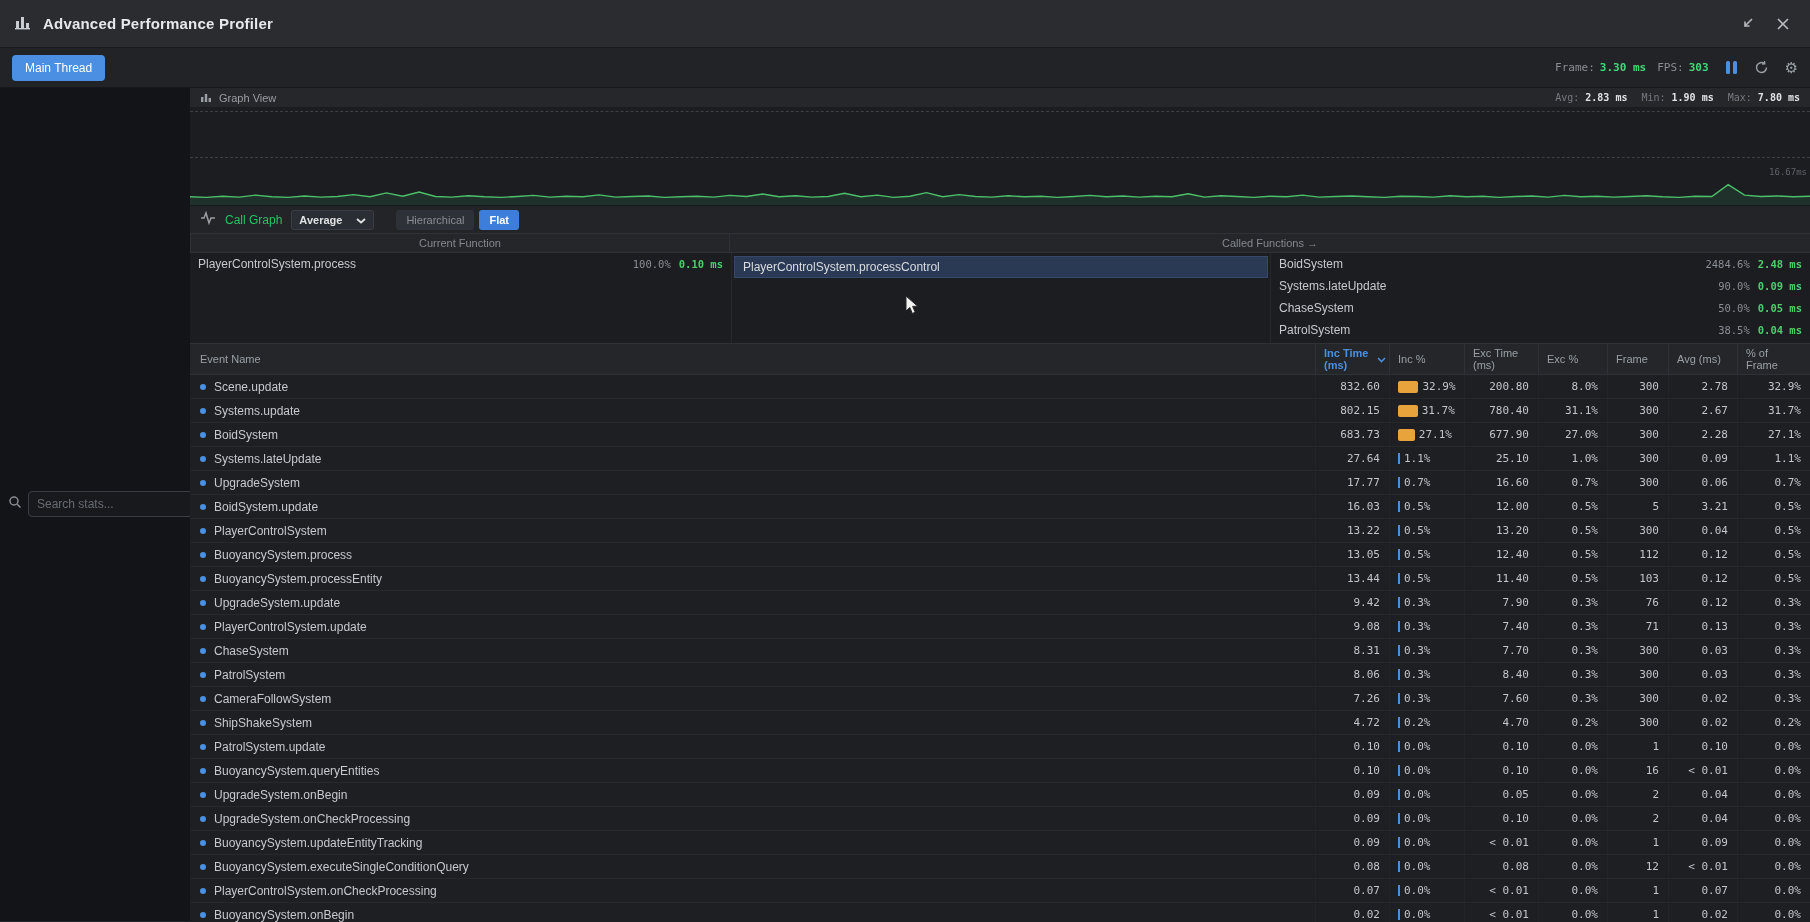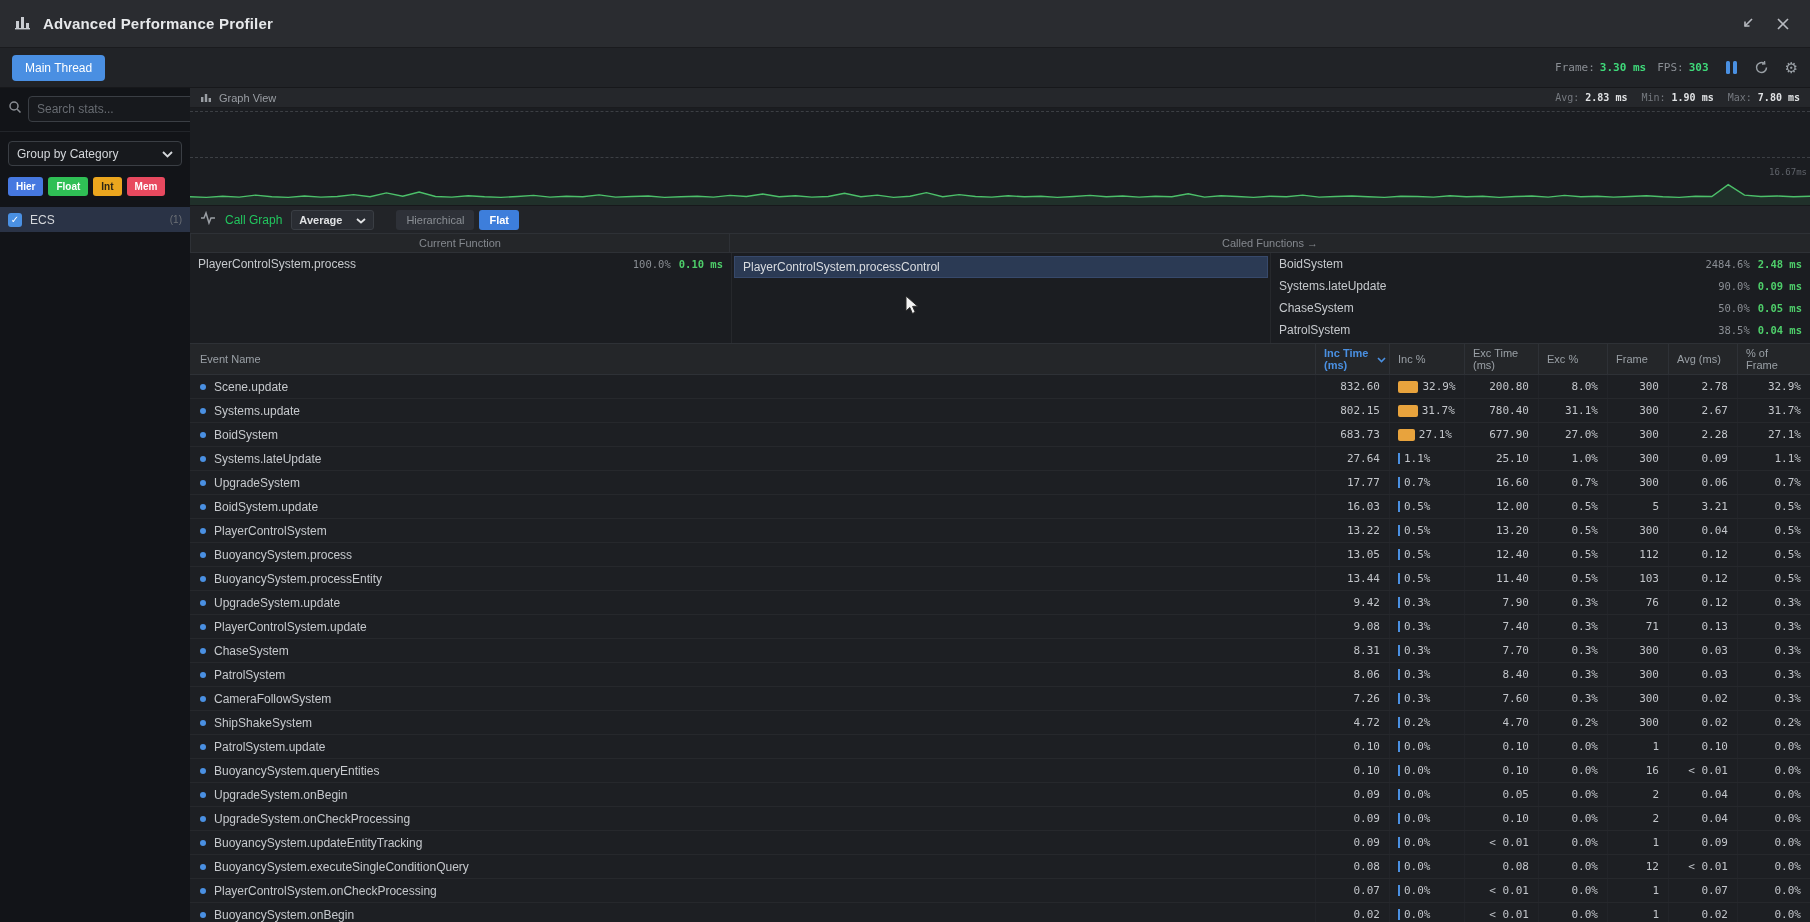--- a/index.html
+++ b/index.html
@@ -18,21 +18,21 @@
   .toolbar { height:40px; background:#212327; display:flex; align-items:center; padding:0 12px; border-bottom:1px solid #17181b; }
   .thread-btn { background:#4a8fe2; color:#fff; font-size:12px; padding:6px 13px; border-radius:4px; border:none; }
   .toolbar .spacer { flex:1; }
   .framestats { font-size:11px; display:flex; align-items:center; gap:5px; }
   .framestats .lbl { color:#8a8e94; }
   .framestats .val { color:#3fd97a; font-weight:bold; }
   .tool-icon { margin-left:16px; display:flex; align-items:center; }
 
   
   .body { display:flex; height:834px; }
-  .sidebar { width:190px; background:#121418; flex:none; display:flex; flex-direction:column; }
+  .sidebar { width:190px; background:#121418; flex:none; display:flex; flex-direction:row;gap:32px; }
   .main { flex:1; display:flex; flex-direction:column; min-width:0; }
 
   
   .search-row { display:flex; align-items:center; padding:8px 8px 9px 8px; border-bottom:1px solid #22252a; gap:6px; }
   .search-input { flex:1; height:26px; background:#17191d; border:1px solid #3a3e44; border-radius:4px; color:#d4d7db; font-size:12px; padding:0 8px; outline:none; }
   .search-input::placeholder { color:#676b71; }
   .select-box { margin:9px 8px 0 8px; height:25px; background:#17191d; border:1px solid #3a3e44; border-radius:4px; display:flex; align-items:center; padding:0 8px; font-size:12px; color:#d4d7db; justify-content:space-between; }
   .chips { display:flex; gap:5px; margin:11px 8px 0 8px; }
   .chip { height:19px; border-radius:3px; font-size:10px; font-weight:bold; display:flex; align-items:center; padding:0 8px; }
   .cat-item { margin-top:11px; height:25px; background:#2a3346; display:flex; align-items:center; padding:0 8px; gap:8px; }

